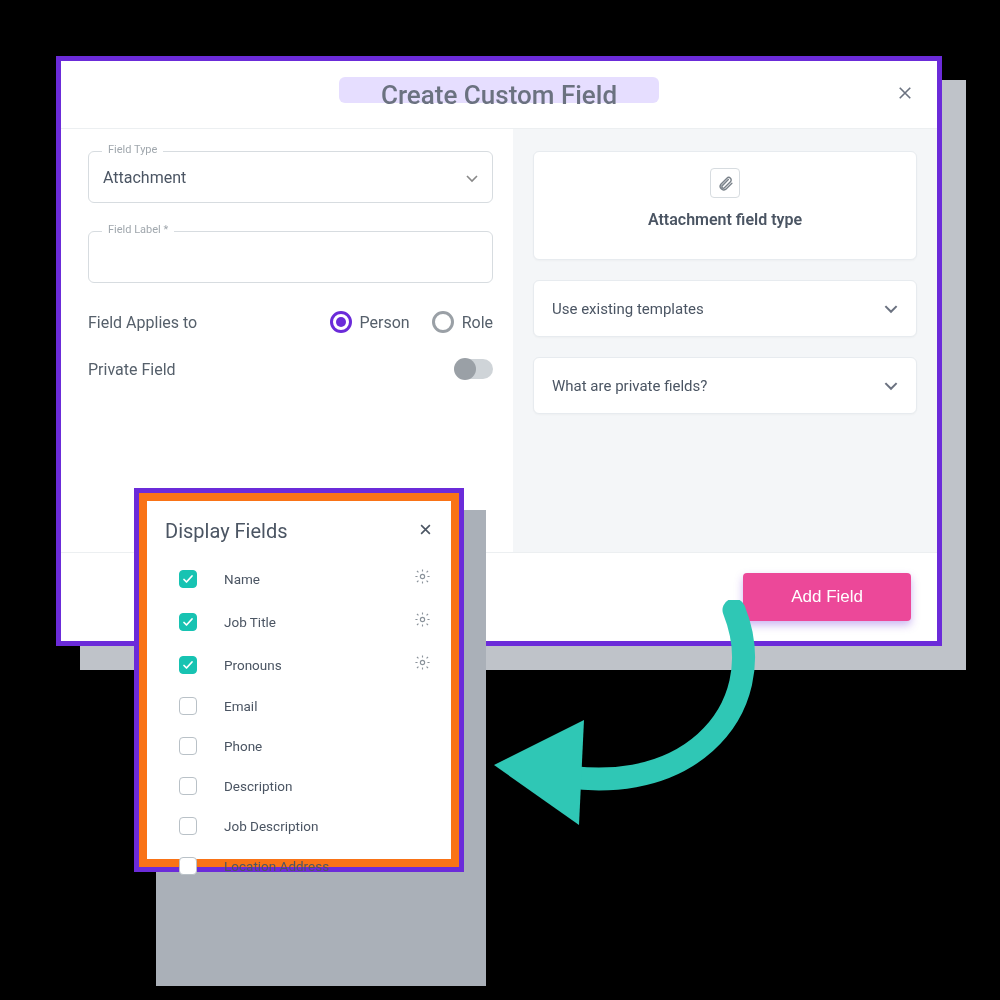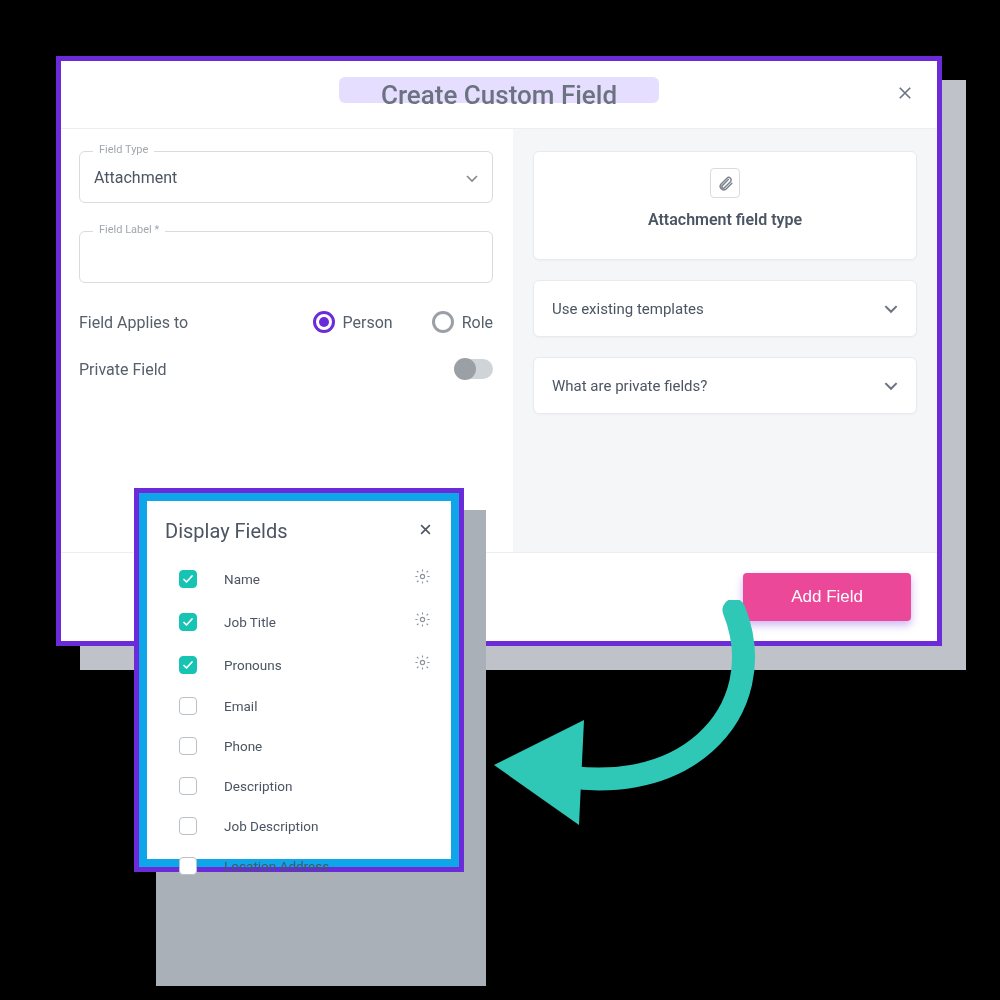--- a/index.html
+++ b/index.html
@@ -37,21 +37,21 @@
     font-size:26px; color:#6b7280; font-weight:500;
   }
   .close-x{
     position:absolute; right:18px; top:18px;
     width:28px; height:28px; display:flex; align-items:center; justify-content:center;
     color:#6b7280; cursor:pointer;
   }
   .close-x svg{width:18px;height:18px;stroke:#6b7280;stroke-width:2.2;}
 
   .modal-body{ flex:1; display:flex; }
-  .left-col{ width:452px; padding:22px 20px 0 18px; }
+  .left-col{ width:452px; padding:22px 20px 0 27px; }
   .right-col{ flex:1; background:#f4f6f8; padding:22px 20px 22px 20px; display:flex; flex-direction:column; gap:20px;}
 
   .floating-label-group{
     position:relative; margin-bottom:28px;
   }
   .floating-label{
     position:absolute; top:-8px; left:14px; background:#fff; padding:0 6px;
     font-size:11px; color:#a0a7ad;
   }
   .text-input, .select-input{
@@ -64,21 +64,21 @@
   }
   .text-input-val{color:#4b5563;font-size:16px;}
   .chevron-down{color:#888;}
 
   .row-toggle{
     display:flex; align-items:center; justify-content:space-between;
     margin-top:10px; margin-bottom:26px;
     font-size:16px; color:#56606b;
   }
 
-  .radio-group{ display:flex; gap:39px; align-items:center;justify-content:space-between;}
+  .radio-group{ display:flex; gap:22px; align-items:center;justify-content:space-between;}
   .radio{
     display:flex; align-items:center; gap:8px; cursor:pointer;
     color:#56606b; font-size:16px;
   }
   .radio-ring{
     width:22px; height:22px; border-radius:50%; border:3px solid #9aa0a6;
     display:flex; align-items:center; justify-content:center;
   }
   .radio-ring.active{ border-color:#6b2bd9;}
   .radio-dot{ width:10px; height:10px; border-radius:50%; background:#6b2bd9;}
@@ -122,21 +122,21 @@
   }
 
   
   .popup-shadow{
     position:absolute; left:156px; top:510px; width:330px; height:476px;
     background:#aab0b8;
   }
   .popup{
     position:absolute; left:134px; top:488px; width:330px; height:384px;
     border:5px solid #6b2bd9;
-    background:#0ea5e9;
+    background:#f97316;
     padding:8px;
   }
   .popup-inner{ width:100%; height:100%; background:#fff; padding:18px 18px 10px 18px;}
   .popup-head{ display:flex; align-items:center; justify-content:space-between; margin-bottom:14px;}
   .popup-title{ font-size:20px; color:#4b5563; font-weight:400;}
   .popup-close svg{width:15px;height:15px;stroke:#4b5563;stroke-width:2.5;}
 
   .field-list{ list-style:none; margin:0; padding:0; }
   .field-item{
     display:flex; align-items:center; justify-content:space-between;

